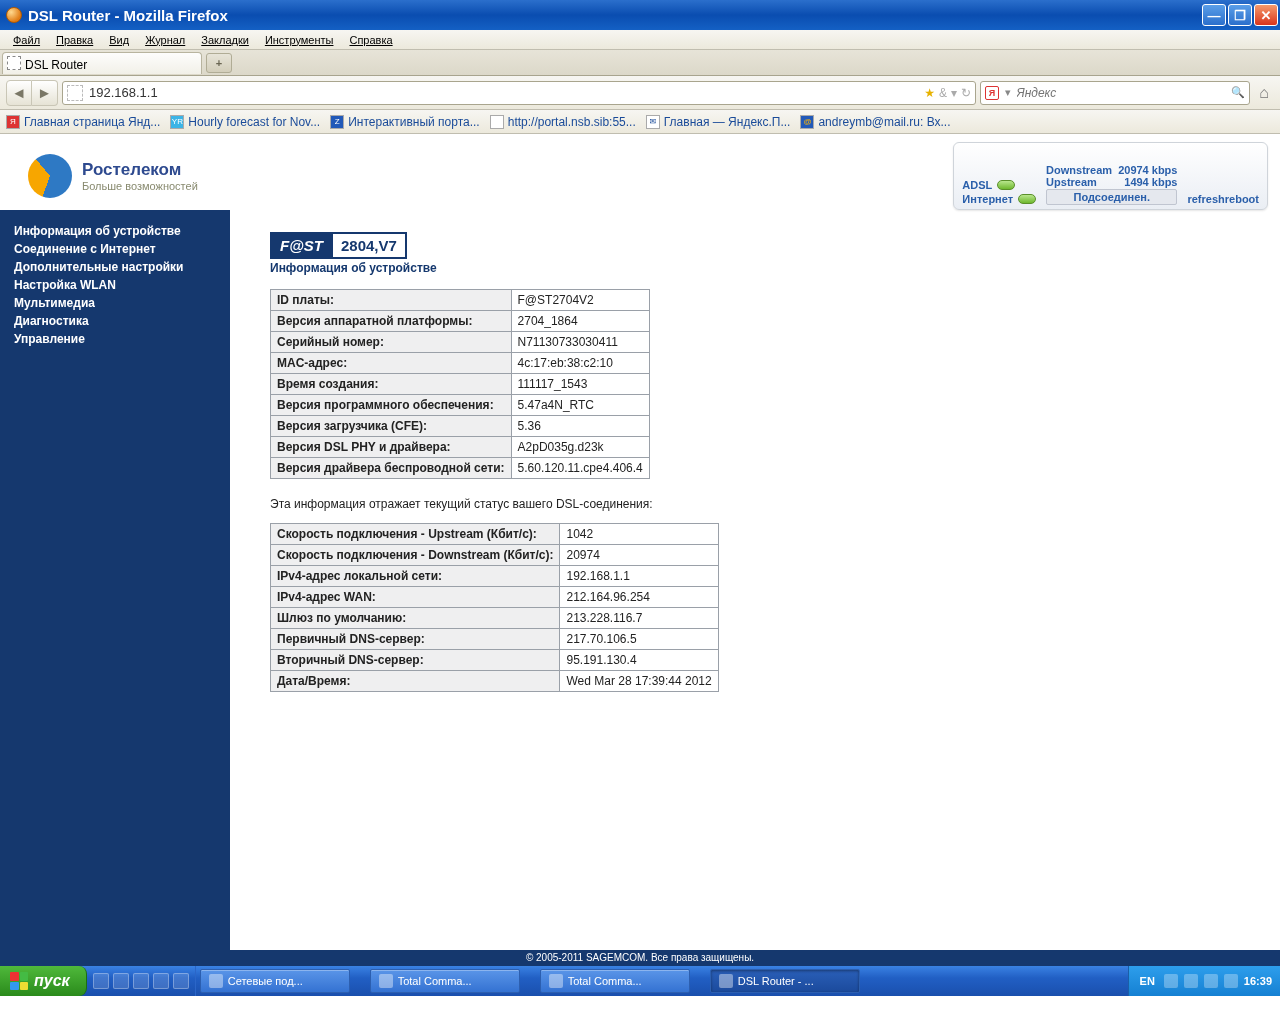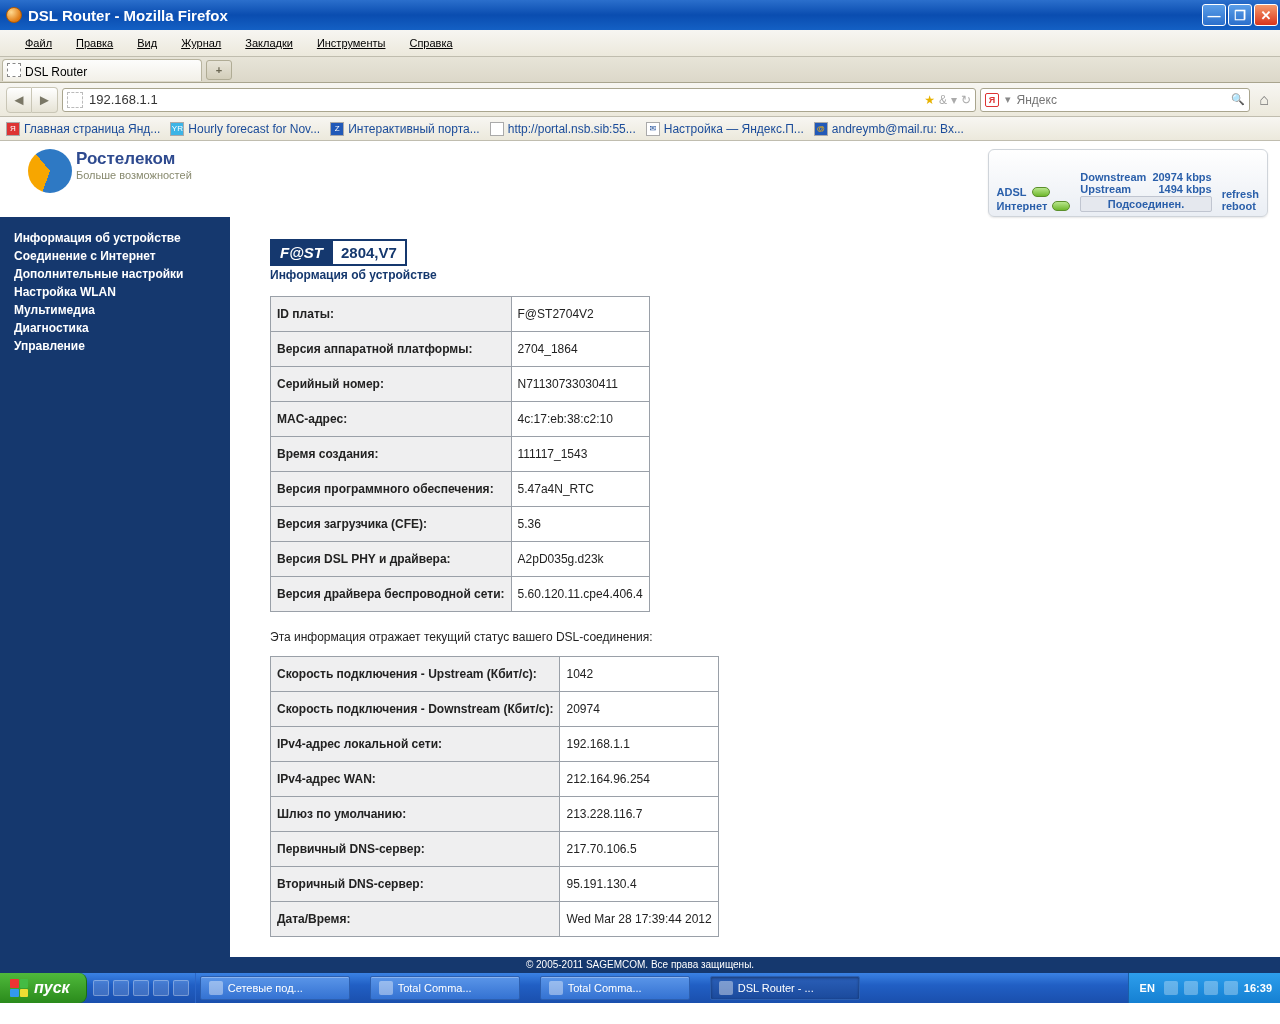--- a/index.html
+++ b/index.html
@@ -8,21 +8,21 @@
 
 .titlebar { height:30px; background:linear-gradient(to bottom,#2b6fcc 0%,#0a4db0 50%,#1460c4 100%); display:flex; align-items:center; color:#fff; font-weight:bold; font-size:15px; padding:0 2px 0 6px; }
 .titlebar .ff-icon { width:16px; height:16px; margin-right:6px; background:radial-gradient(circle at 30% 30%,#ffd98f,#e07b14 70%); border-radius:50%; border:1px solid #b35900; }
 .titlebar .spacer { flex:1; }
 .winbtn { width:24px; height:22px; margin-left:2px; border:1px solid #fff; border-radius:3px; display:flex; align-items:center; justify-content:center; font-weight:bold; font-size:13px; cursor:pointer; }
 .winbtn.min { background:linear-gradient(#5a9ee8,#2b6fcc); color:#fff;}
 .winbtn.max { background:linear-gradient(#5a9ee8,#2b6fcc); color:#fff;}
 .winbtn.cls { background:linear-gradient(#f59a6c,#d9341c); color:#fff;}
 
 
-.menubar { height:27px; background:linear-gradient(#f7f6f2,#ece9dc); border-bottom:1px solid #c0bdaf; display:flex; align-items:center; padding:0 18px; gap:10px; }
+.menubar { height:20px; background:linear-gradient(#f7f6f2,#ece9dc); border-bottom:1px solid #c0bdaf; display:flex; align-items:center; padding:0 6px; gap:2px; }
 .menubar span { padding:2px 7px; cursor:pointer; color:#000; }
 .menubar span u { text-decoration:underline; }
 
 
 .tabstrip { height:26px; background:linear-gradient(#e7e4d8,#dcd8c9); display:flex; align-items:center; padding-left:2px; border-bottom:1px solid #a8a48e; }
 .tab { height:22px; background:linear-gradient(#fdfdfc,#f2f0e8); border:1px solid #b8b49f; border-bottom:none; border-radius:4px 4px 0 0; padding:3px 12px 0 22px; display:flex; align-items:center; gap:6px; position:relative; font-size:12px; min-width:200px;}
 .tab .page-icon { position:absolute; left:4px; top:3px; width:14px; height:14px; border:1px dashed #888; background:#fff;}
 .newtab { width:26px; height:20px; background:linear-gradient(#e7e4d8,#d3ceba); border:1px solid #b0ac95; border-radius:3px; margin-left:4px; display:flex; align-items:center; justify-content:center; cursor:pointer; font-weight:bold; color:#6a6652;}
 
 
@@ -31,58 +31,58 @@
 .navarrow { width:26px; height:26px; border:1px solid #c9c6b6; background:linear-gradient(#fff,#e6e3d5); display:flex; align-items:center; justify-content:center; color:#7a7766; font-size:15px;}
 .navarrow:first-child { border-radius:4px 0 0 4px;}
 .navarrow:last-child { border-radius:0 4px 4px 0; border-left:none;}
 .urlbox { flex:1; height:24px; border:1px solid #a9a58e; background:#fff; border-radius:3px; display:flex; align-items:center; padding:0 4px; gap:6px;}
 .urlbox .globe { width:16px; height:16px; border:1px dashed #bbb;}
 .urlbox input { flex:1; border:none; outline:none; font-size:13px; color:#333;}
 .urlbox .right-icons { display:flex; gap:4px; color:#aaa; font-size:12px; align-items:center;}
 .urlbox .right-icons .star{color:#e7b200;}
 .searchbox { width:270px; height:24px; border:1px solid #a9a58e; background:#fff; border-radius:3px; display:flex; align-items:center; padding:0 4px; gap:6px;}
 .searchbox .ya { width:14px; height:14px; background:#fff; border:1px solid #d33; border-radius:2px; color:#d33; font-size:9px; font-weight:bold; display:flex; align-items:center; justify-content:center;}
-.searchbox input { flex:1; border:none; outline:none; font-size:12px; color:#999; }
+.searchbox input { flex:1; border:none; outline:none; font-size:12px; color:#999; font-style:italic;}
 .searchbox .mag { color:#888;}
 .home-icon { width:20px; height:20px; color:#777; font-size:16px; display:flex; align-items:center; justify-content:center; cursor:pointer;}
 
 
 .bookmarks { height:24px; background:linear-gradient(#f7f6f2,#ece9dc); display:flex; align-items:center; padding:0 6px; gap:10px; border-bottom:1px solid #c0bdaf; overflow:hidden;}
 .bm { display:flex; align-items:center; gap:4px; color:#1a4b99; font-size:12px; white-space:nowrap; cursor:pointer;}
 .bm .bmi { width:14px; height:14px; border:1px solid #aaa; background:#fff; font-size:8px; display:flex; align-items:center; justify-content:center;}
 
 
 .page { position:relative; height:832px; background:#fff; overflow:hidden;}
 .page-header { height:76px; display:flex; justify-content:space-between; padding:8px 12px 0 28px;}
-.logo { display:flex; align-items:flex-start; gap:4px;}
+.logo { display:flex; align-items:center; gap:10px;}
 .logo-mark { width:44px; height:44px; border-radius:50%; background:conic-gradient(from 200deg,#f7a600 0deg 120deg,#2e79c4 120deg 360deg);}
 .logo-text .big { font-size:17px; color:#2e4a8f; font-weight:bold;}
 .logo-text .small { font-size:11px; color:#888a6f;}
 
 .status-box { border:1px solid #cfd4da; border-radius:6px; background:linear-gradient(#fff,#eaeef4); padding:4px 8px; font-size:11px; display:flex; gap:10px; align-items:flex-end; box-shadow:0 1px 2px rgba(0,0,0,.1);}
 .status-left { display:flex; flex-direction:column; gap:2px;}
 .status-row { display:flex; align-items:center; gap:5px;}
 .sl-label { color:#2a5faa; font-weight:bold;}
 .led { width:18px; height:10px; border:1px solid #5a8f2a; background:linear-gradient(#b8e68c,#6fb82e); border-radius:5px;}
 .status-center { color:#2a5faa; font-weight:bold; display:grid; grid-template-columns:auto auto; gap:0 6px;}
 .status-center .val{ color:#2a5faa; font-weight:bold; text-align:right;}
-.status-links { color:#2a5faa; font-weight:bold; display:flex; flex-direction:column; cursor:pointer;}
+.status-links { color:#2a5faa; font-weight:bold; display:flex; cursor:pointer;}
 .status-conn { grid-column:1/3; background:#e5e8ee; border:1px solid #c0c5d0; padding:1px 20px; border-radius:2px; color:#2a5faa; text-align:center; margin-top:1px;}
 
 .page-body { display:flex; height:calc(100% - 90px);justify-content:space-between;}
 .sidebar { width:230px; background:#15386e; color:#fff; padding:12px 0 0 14px; font-size:12px; font-weight:bold;}
 .sidebar div { padding:2px 0; cursor:pointer;}
 .content { flex:1; padding:22px 0 0 40px; color:#000;}
 .model-badge { display:inline-flex; border:2px solid #15386e;}
 .model-badge .a { background:#15386e; color:#fff; padding:3px 8px; font-style:italic; font-weight:bold; font-size:15px;}
 .model-badge .b { background:#fff; color:#15386e; padding:3px 8px; font-weight:bold; font-size:15px; border-left:2px solid #15386e;}
 .subheading { color:#15386e; font-weight:bold; font-size:12px; margin:2px 0 14px;}
 
 table.info { border-collapse:collapse; margin-bottom:18px;}
-table.info td { border:1px solid #9aa0a8; padding:10px 6px; font-size:12px; background:#efeff0; color:#222;}
+table.info td { border:1px solid #9aa0a8; padding:3px 6px; font-size:12px; background:#efeff0; color:#222;}
 table.info td:first-child { font-weight:bold; min-width:230px;}
 table.info td:last-child { min-width:130px; background:#fff;}
 .note { font-size:12px; color:#222; margin:6px 0 12px;}
 
 .footer { position:absolute; bottom:0; left:0; right:0; height:16px; background:#15386e; color:#fff; font-size:10px; text-align:center; line-height:16px;}
 
 
 .taskbar { height:30px; background:linear-gradient(to bottom,#3a82e3 0%,#215fc4 40%,#1a4fad 100%); display:flex; align-items:center; color:#fff; font-size:11px;}
 .start { height:30px; background:linear-gradient(to bottom,#4fb93b,#2a8a1b); padding:0 16px 0 10px; display:flex; align-items:center; gap:6px; font-style:italic; font-weight:bold; font-size:16px; border-right:1px solid #1d700f; border-radius:0 8px 8px 0;text-align:center;}
 .start .flag{ width:18px; height:18px; display:grid; grid-template-columns:1fr 1fr; grid-template-rows:1fr 1fr; gap:1px;}
@@ -164,21 +164,21 @@
   <div class="bm">
       <div class="bmi" style="background:#2159b8;color:#fff">Z</div>
       <span>Интерактивный порта...</span>
     </div>
   <div class="bm">
       <div class="bmi"></div>
       <span>http://portal.nsb.sib:55...</span>
     </div>
   <div class="bm">
       <div class="bmi">✉</div>
-      <span>Настройка — Яндекс.П...</span>
+      <span>Главная — Яндекс.П...</span>
     </div>
   <div class="bm">
       <div class="bmi" style="background:#2159b8;color:#ffb400">@</div>
       <span>andreymb@mail.ru: Вх...</span>
     </div>
 </div>
 
 <div class="page">
   <div class="page-header">
     <div class="logo">

